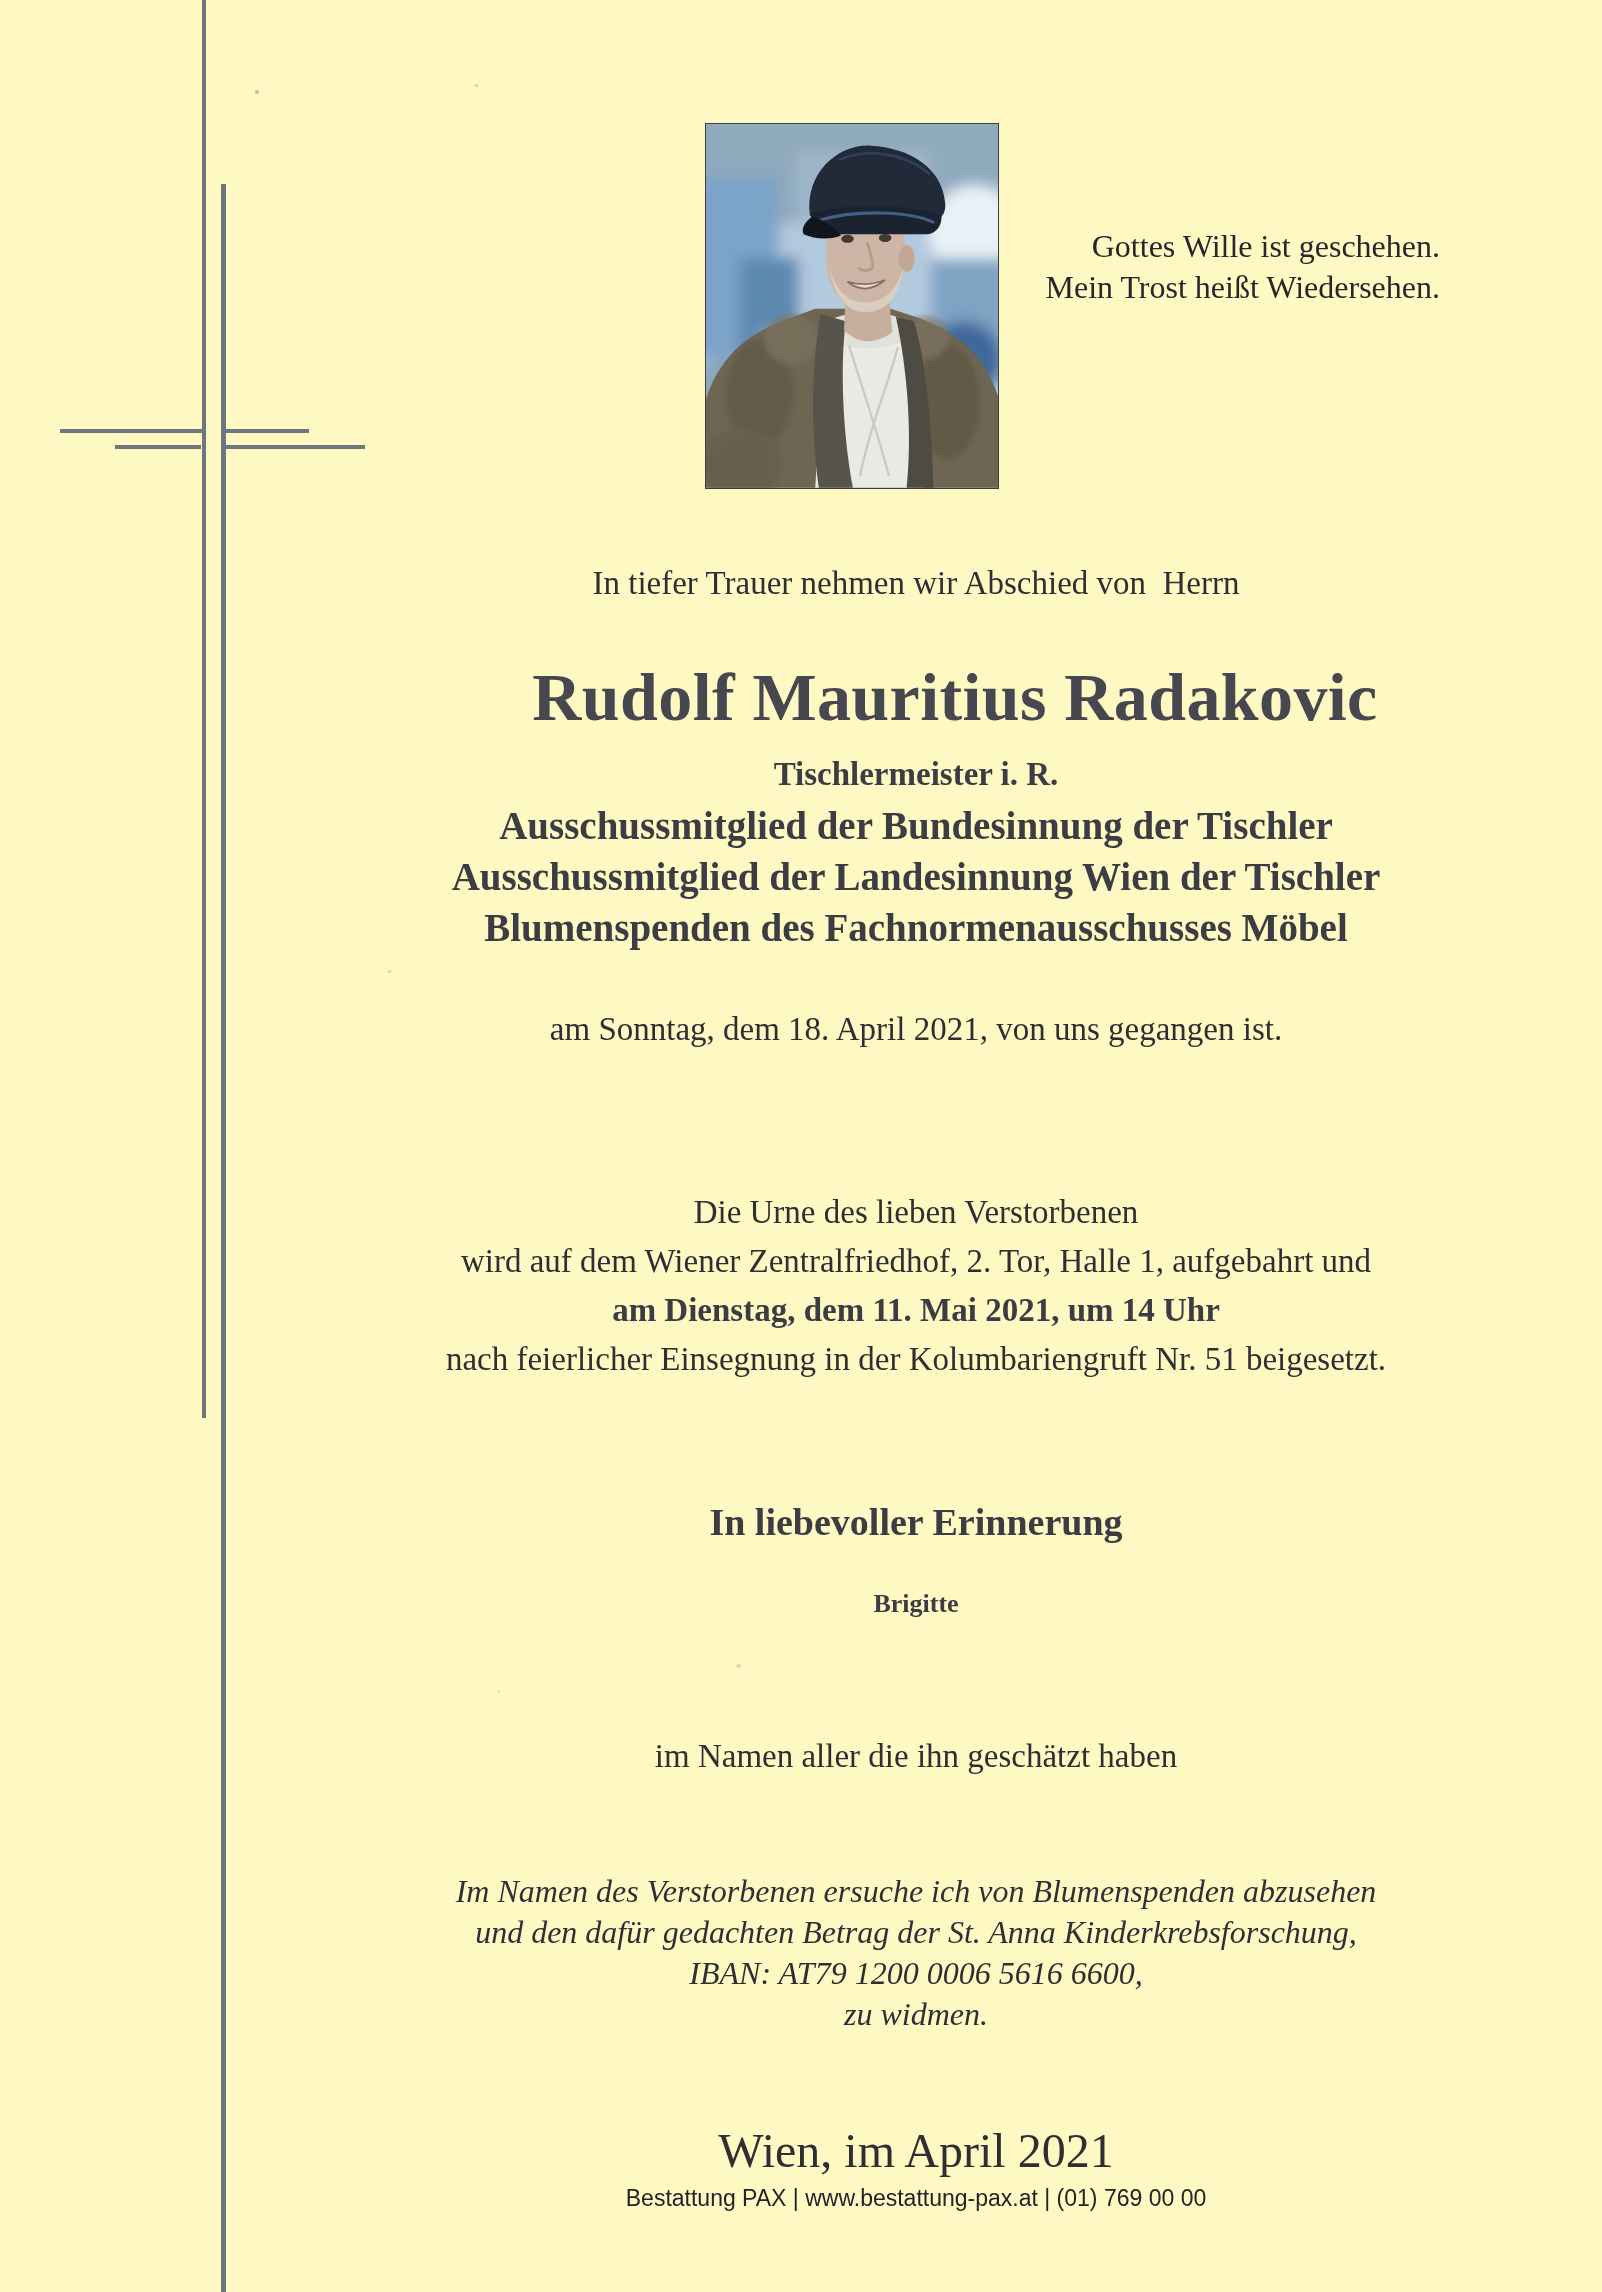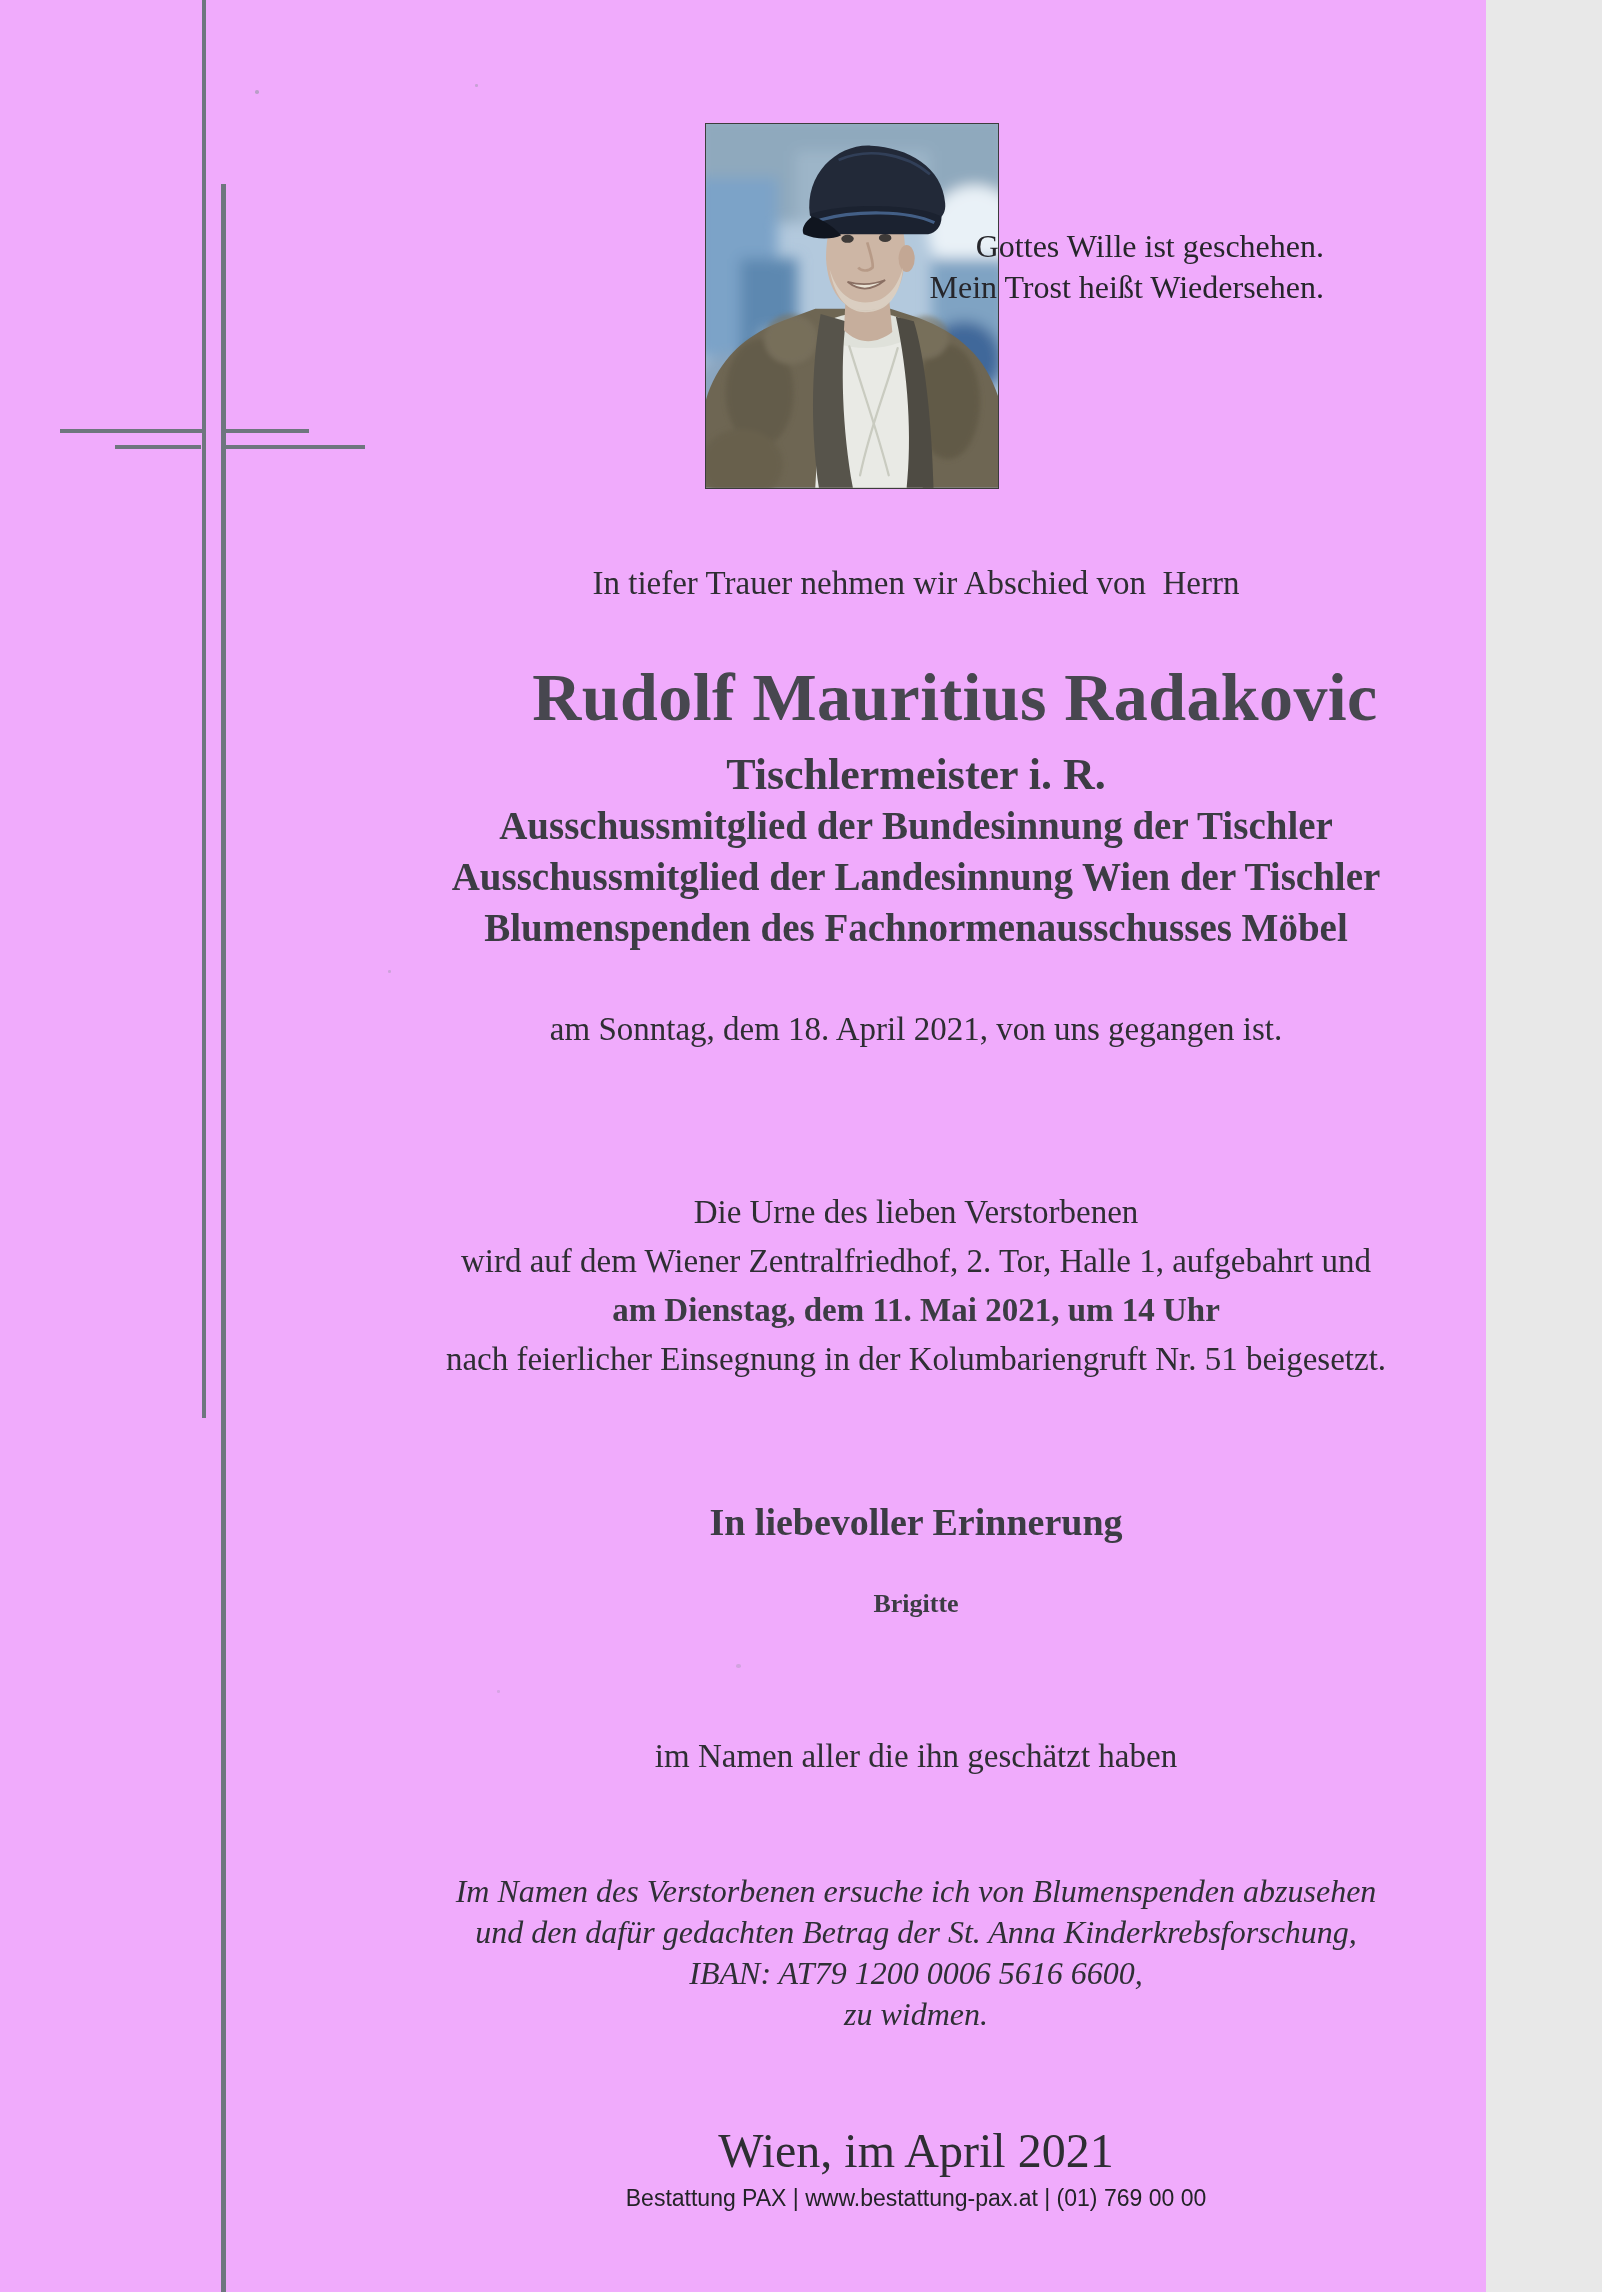--- a/index.html
+++ b/index.html
@@ -1,19 +1,19 @@
 <!DOCTYPE html>
 <html style="font-size:14.3px"><head>
 <meta charset="utf-8">
 <style>
   html,body{margin:0;padding:0;background:#e8e8e8;}
   .page{
     position:relative;
-    width:1486px;height:2293px;
-    background:#f0abfc;
+    width:1602px;height:2293px;
+    background:#fef9c3;
     overflow:hidden;
     font-family:"Liberation Serif","DejaVu Serif",serif;
     color:#2e2e33;
   }
   .cross-line{position:absolute;background:#6e767e;}
   .center-col{position:absolute;left:236px;width:1360px;text-align:center;}
   .serif{font-family:"Liberation Serif","DejaVu Serif",serif;}
   .sans{font-family:"Liberation Sans","DejaVu Sans",sans-serif;}
   .b{font-weight:700;}
   .motto{
@@ -131,21 +131,21 @@
   <div class="motto serif">
     <div>Gottes Wille ist geschehen.</div>
     <div>Mein Trost heißt Wiedersehen.</div>
   </div>
 
   <div class="center-col serif intro">In tiefer Trauer nehmen wir Abschied von&nbsp; Herrn</div>
 
   <div class="name serif">Rudolf Mauritius Radakovic</div>
 
   <div class="center-col serif sublines">
-    <div style="font-size:44px;">Tischlermeister i. R.</div>
+    <div style="font-size:33px;">Tischlermeister i. R.</div>
     <div>Ausschussmitglied der Bundesinnung der Tischler</div>
     <div>Ausschussmitglied der Landesinnung Wien der Tischler</div>
     <div>Blumenspenden des Fachnormenausschusses Möbel</div>
   </div>
 
   <div class="center-col serif death">
     <div>am Sonntag, dem 18. April 2021, von uns gegangen ist.</div>
   </div>
 
   <div class="center-col serif urne">

